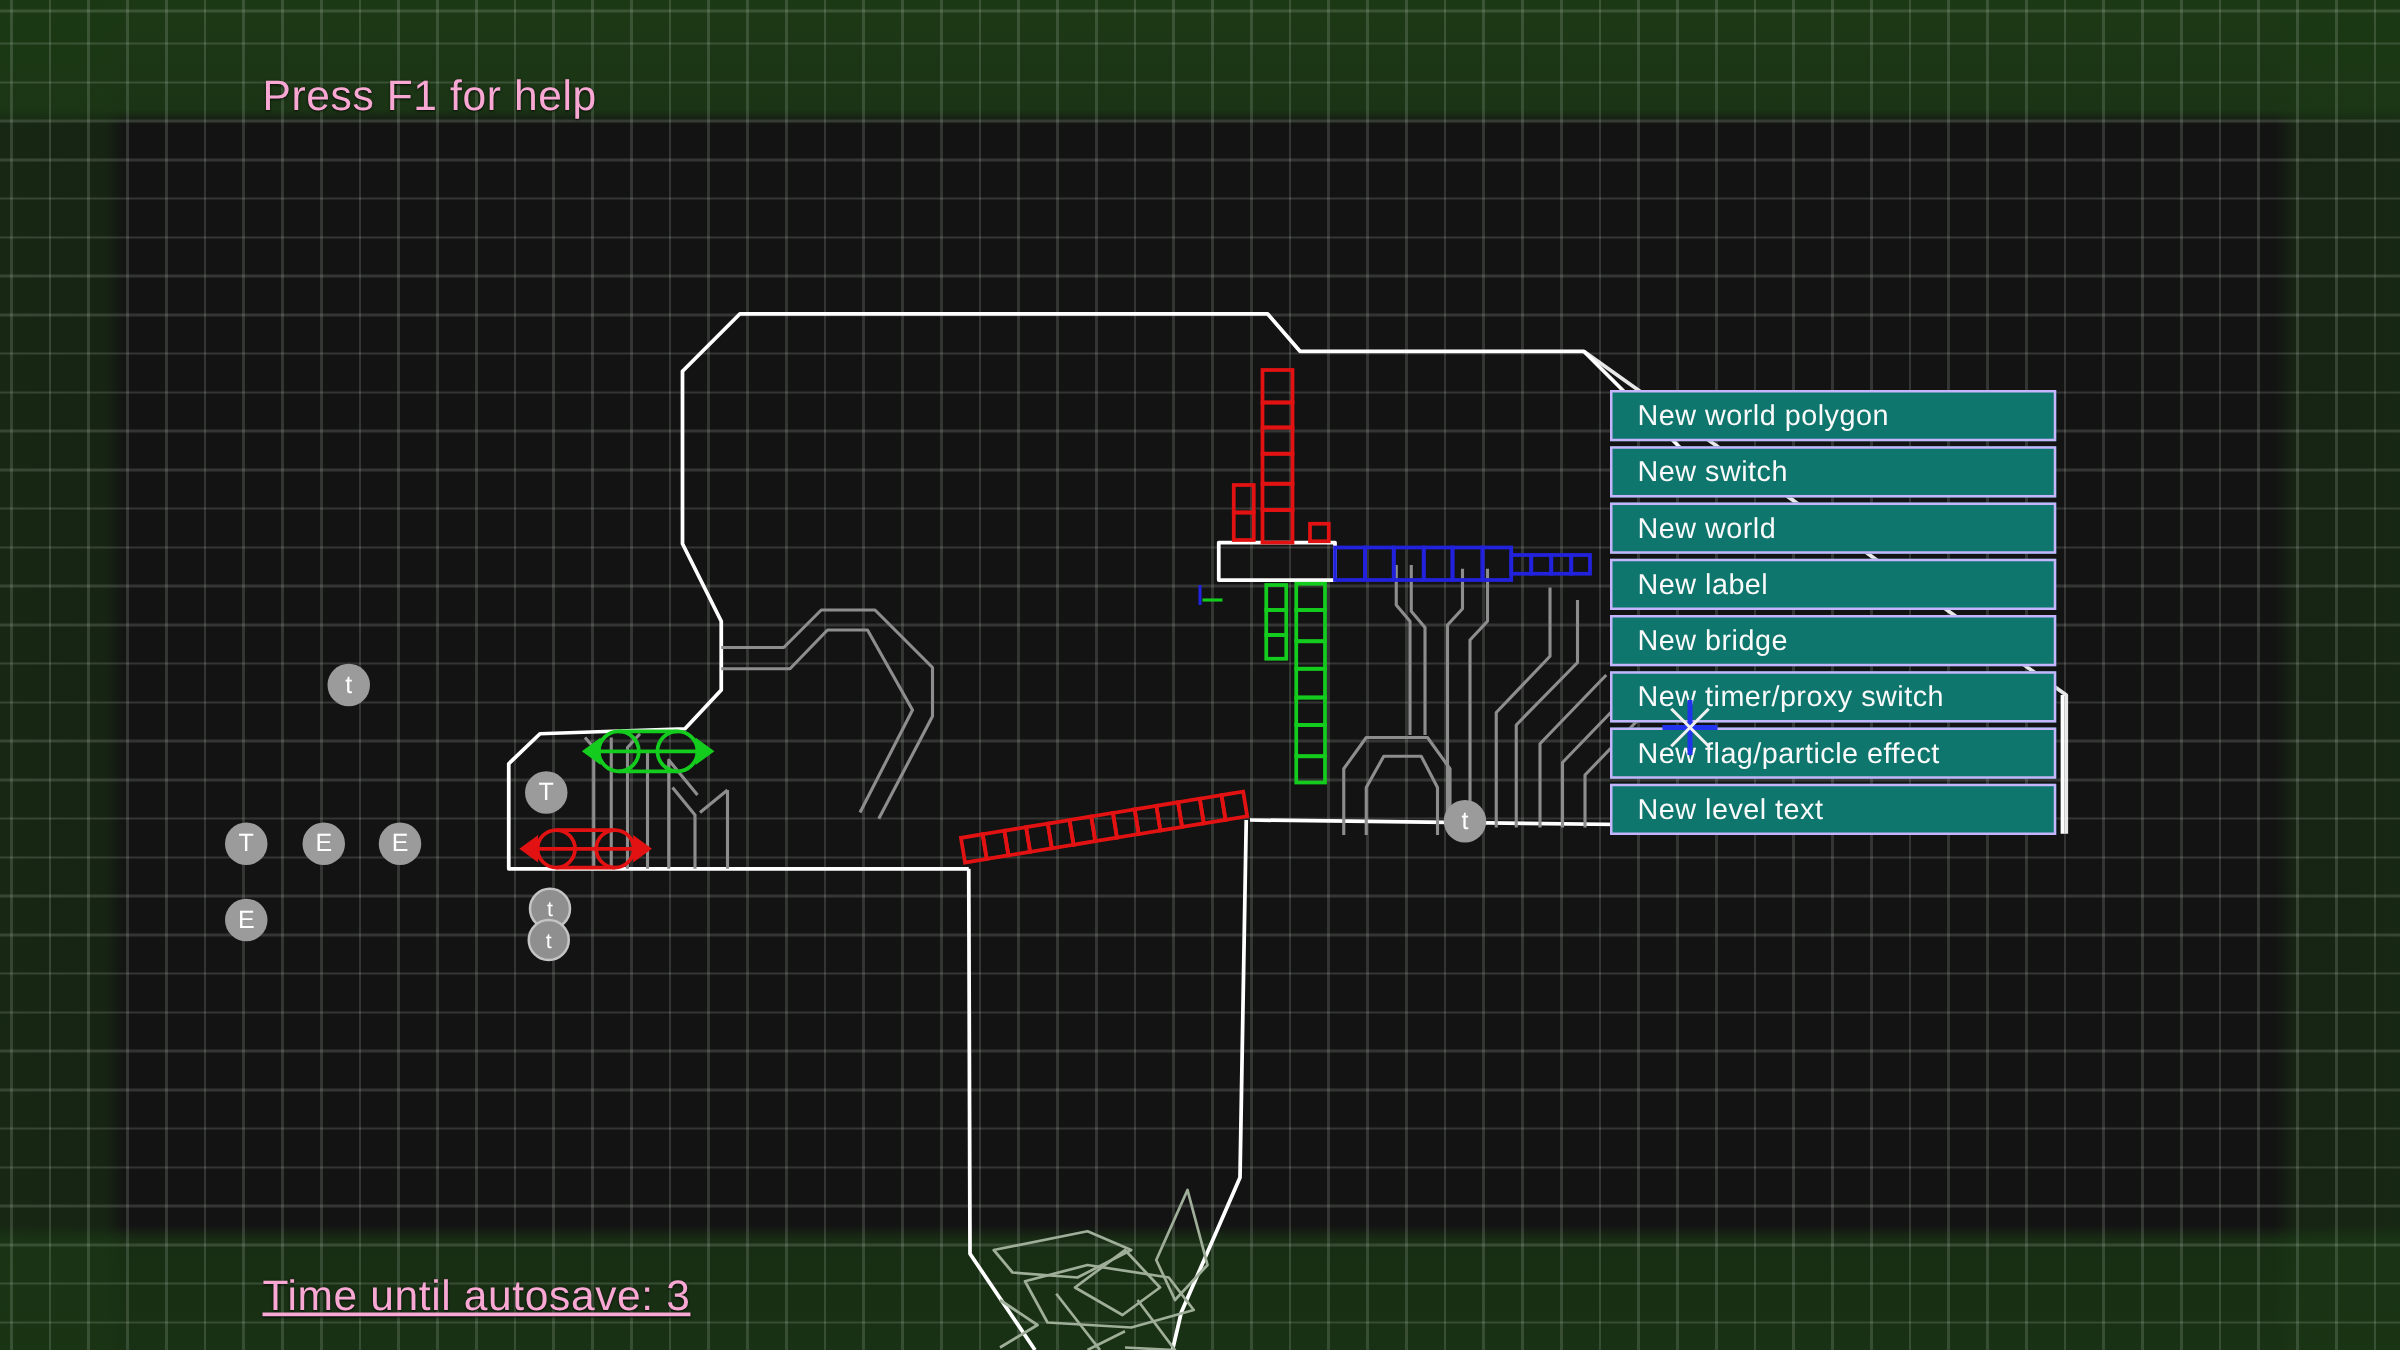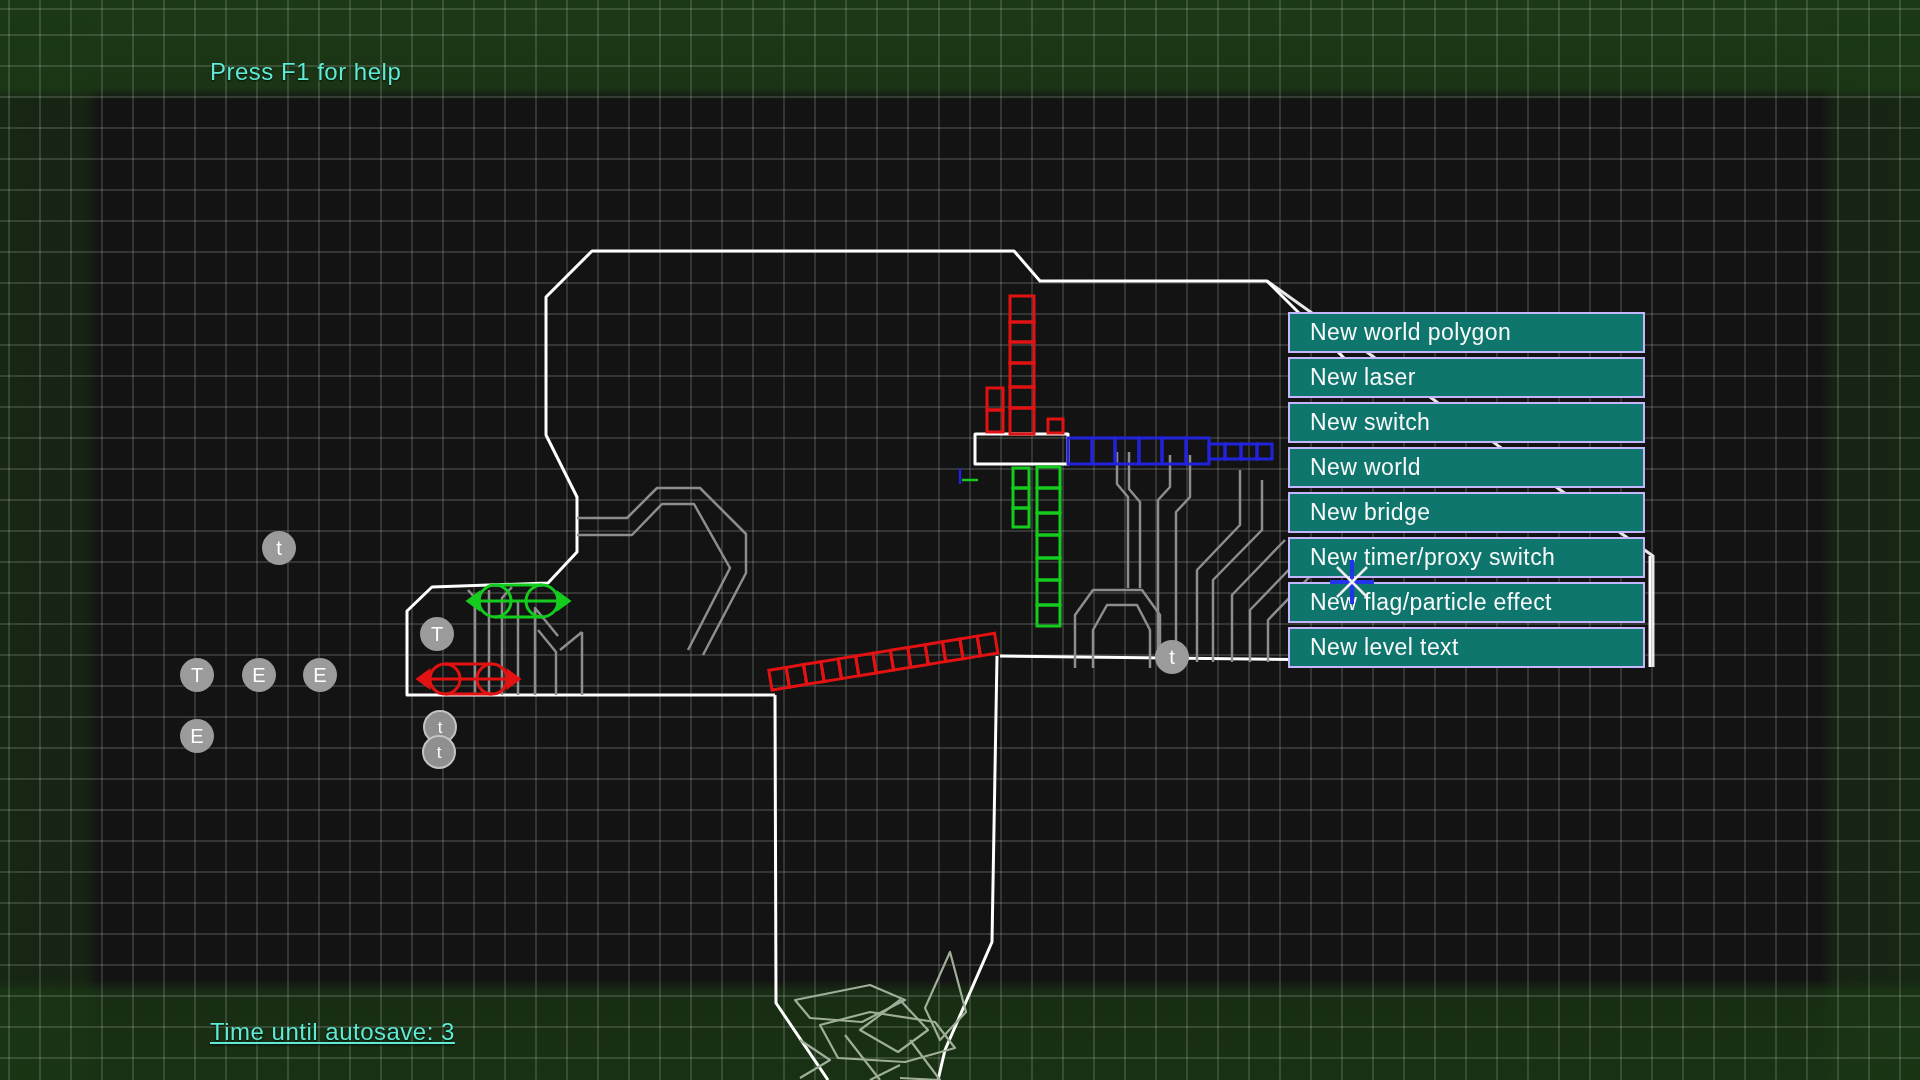--- a/index.html
+++ b/index.html
@@ -20,21 +20,21 @@
   
   .grid{position:absolute;left:0;top:0;width:1920px;height:1080px;z-index:1;pointer-events:none;
     background-image:
       repeating-linear-gradient(90deg,rgba(210,220,210,.17) 0 2px,transparent 2px 31px),
       repeating-linear-gradient(0deg,rgba(210,220,210,.17) 0 2px,transparent 2px 31px);
     background-position:8px 10px;}
 
   .canvas-svg{position:absolute;left:0;top:0;z-index:3;}
 
   
-  .hud{position:absolute;color:#5eead4;font-size:24px;letter-spacing:.5px;z-index:5;
+  .hud{position:absolute;color:#f9a8d4;font-size:34px;letter-spacing:.5px;z-index:5;
        text-shadow:0 1px 2px rgba(0,0,0,.8);}
   .hud-help{left:210px;top:58px;}
   .hud-autosave{left:210px;top:1018px;text-decoration:underline;}
 
   
   .marker{position:absolute;z-index:4;border-radius:50%;background:#9b9b9b;
     color:#fff;display:flex;align-items:center;justify-content:center;
     font-size:20px;line-height:1;}
   .marker.small-ring{background:#8f8f8f;border:2px solid #c4c4c4;font-size:17px;}
 
@@ -206,23 +206,23 @@
     </div>
   <div class="marker" style="left:1155px;top:640px;width:34px;height:34px">
       <span>t</span>
     </div>
 
   <div class="hud hud-help">Press F1 for help</div>
   <div class="hud hud-autosave">Time until autosave: 3</div>
 
   <div class="context-menu">
     <div class="menu-item">New world polygon</div>
-    <div class="menu-item">New laser</div>
     <div class="menu-item">New switch</div>
     <div class="menu-item">New world</div>
+    <div class="menu-item">New label</div>
     <div class="menu-item">New bridge</div>
     <div class="menu-item">New timer/proxy switch</div>
     <div class="menu-item">New flag/particle effect</div>
     <div class="menu-item">New level text</div>
   </div>
 
   <svg class="cursor-star" width="48" height="48" viewBox="0 0 48 48">
     <path d="M2,24 L46,24 M24,2 L24,46" stroke="#2233ee" stroke-width="4" fill="none"></path>
     <path d="M9,9 L39,39 M39,9 L9,39" stroke="#f0f0f0" stroke-width="2.5" fill="none"></path>
   </svg>

